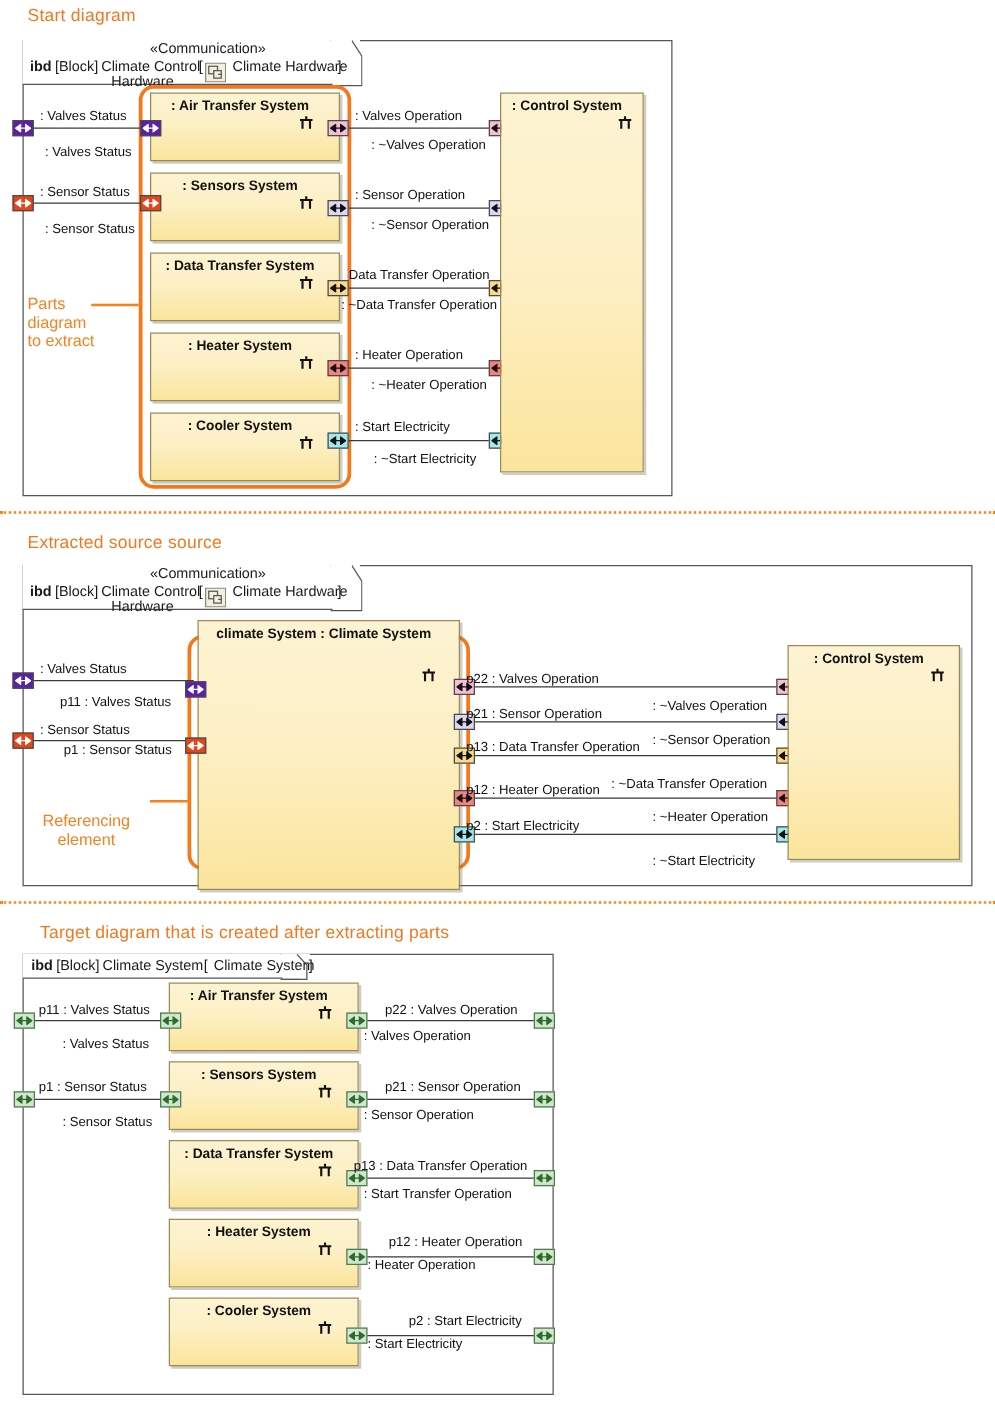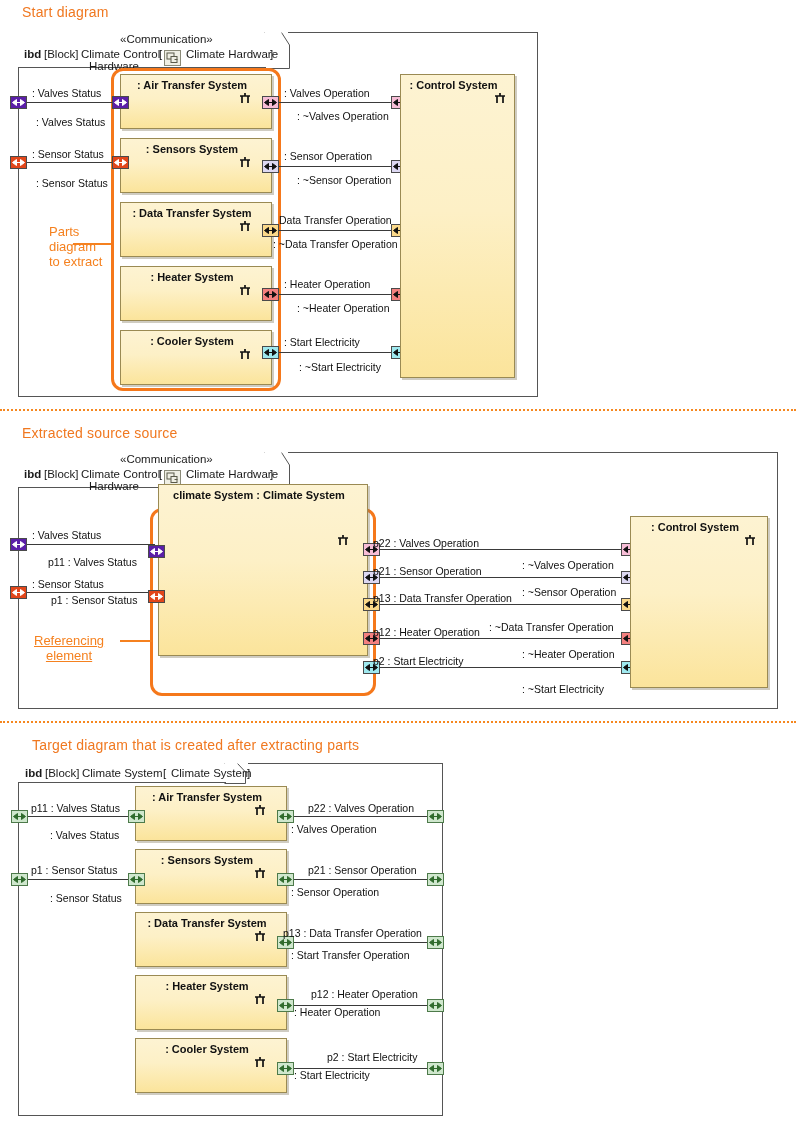--- a/index.html
+++ b/index.html
@@ -206,21 +206,21 @@
 <div class="lbl" style="left:284px;top:336px;">: Start Electricity</div>
 <div class="lbl" style="left:299px;top:361px;">: ~Start Electricity</div>
 
 <div class="part" style="left:400px;top:74px;width:115px;height:304px;">
   <div class="part-title">: Control System</div>
 </div>
 <svg class="pi" style="left:494px;top:92px;" viewBox="0 0 12 12">
     <path d="M1 4 h10 M3 4 v7 M9 4 v7 M6 1 v3" stroke="#111" stroke-width="1.7" fill="none"></path>
   </svg>
 
-<div class="callout" style="left:22px;top:224px;margin-left:27px;">
+<div class="callout" style="left:22px;top:235px;">
   <div>Parts</div>
   <div>diagram</div>
   <div>to extract</div>
 </div>
 <div class="calloutline" style="left:73px;top:243px;width:38px;"></div>
 
 <div class="sep" style="top:409px;"></div>
 
 <div class="caption abs" style="left:22px;top:425px;">Extracted source source</div>
 
@@ -241,21 +241,21 @@
 <div class="hdr" style="left:186px;top:468px;">Climate Hardware</div>
 <div class="hdr" style="left:270px;top:468px;">]</div>
 <svg class="abs" style="left:164px;top:470px;" width="17" height="16">
   <rect x="0.5" y="0.5" width="16" height="15" fill="#efefe4" stroke="#8a8a78"></rect>
   <rect x="3" y="3" width="7" height="6" fill="none" stroke="#5a5a4a"></rect>
   <rect x="7" y="6.5" width="6" height="6" fill="#efefe4" stroke="#5a5a4a"></rect>
   <path d="M10.5 9.5 h3" stroke="#5a5a4a"></path>
 </svg>
 
 <div class="sel" style="left:150px;top:508px;width:226px;height:188px;"></div>
-<div class="part" style="left:158px;top:484px;width:210px;height:172px;">
+<div class="part" style="left:158px;top:496px;width:210px;height:216px;">
   <div class="part-title">climate System : Climate System</div>
 </div>
 <svg class="pi" style="left:337px;top:534px;" viewBox="0 0 12 12">
     <path d="M1 4 h10 M3 4 v7 M9 4 v7 M6 1 v3" stroke="#111" stroke-width="1.7" fill="none"></path>
   </svg>
 
 <div class="port" style="left:10px;top:538px;background:#5b1fa8;">
   <svg width="13" height="7" viewBox="0 0 13 7">
       <path d="M4.5 0.5 L0.5 3.5 L4.5 6.5 Z M8.5 0.5 L12.5 3.5 L8.5 6.5 Z M2 3.5 h9" fill="#fff" stroke="#fff" stroke-width="1"></path>
     </svg>
@@ -352,21 +352,21 @@
 <div class="lbl" style="left:373px;top:655px;">p2 : Start Electricity</div>
 <div class="lbl" style="left:522px;top:683px;">: ~Start Electricity</div>
 
 <div class="part" style="left:630px;top:516px;width:138px;height:172px;">
   <div class="part-title">: Control System</div>
 </div>
 <svg class="pi" style="left:744px;top:534px;" viewBox="0 0 12 12">
     <path d="M1 4 h10 M3 4 v7 M9 4 v7 M6 1 v3" stroke="#111" stroke-width="1.7" fill="none"></path>
   </svg>
 
-<div class="callout" style="left:34px;top:633px;text-decoration:underline;">
+<div class="callout" style="left:34px;top:649px;">
   <div>Referencing</div>
   <div style="text-align:center;">element</div>
 </div>
 <div class="calloutline" style="left:120px;top:640px;width:32px;"></div>
 
 <div class="sep" style="top:721px;"></div>
 
 <div class="caption abs" style="left:32px;top:737px;">Target diagram that is created after extracting parts</div>
 
 <div class="frame" style="left:18px;top:763px;width:425px;height:353px;"></div>

